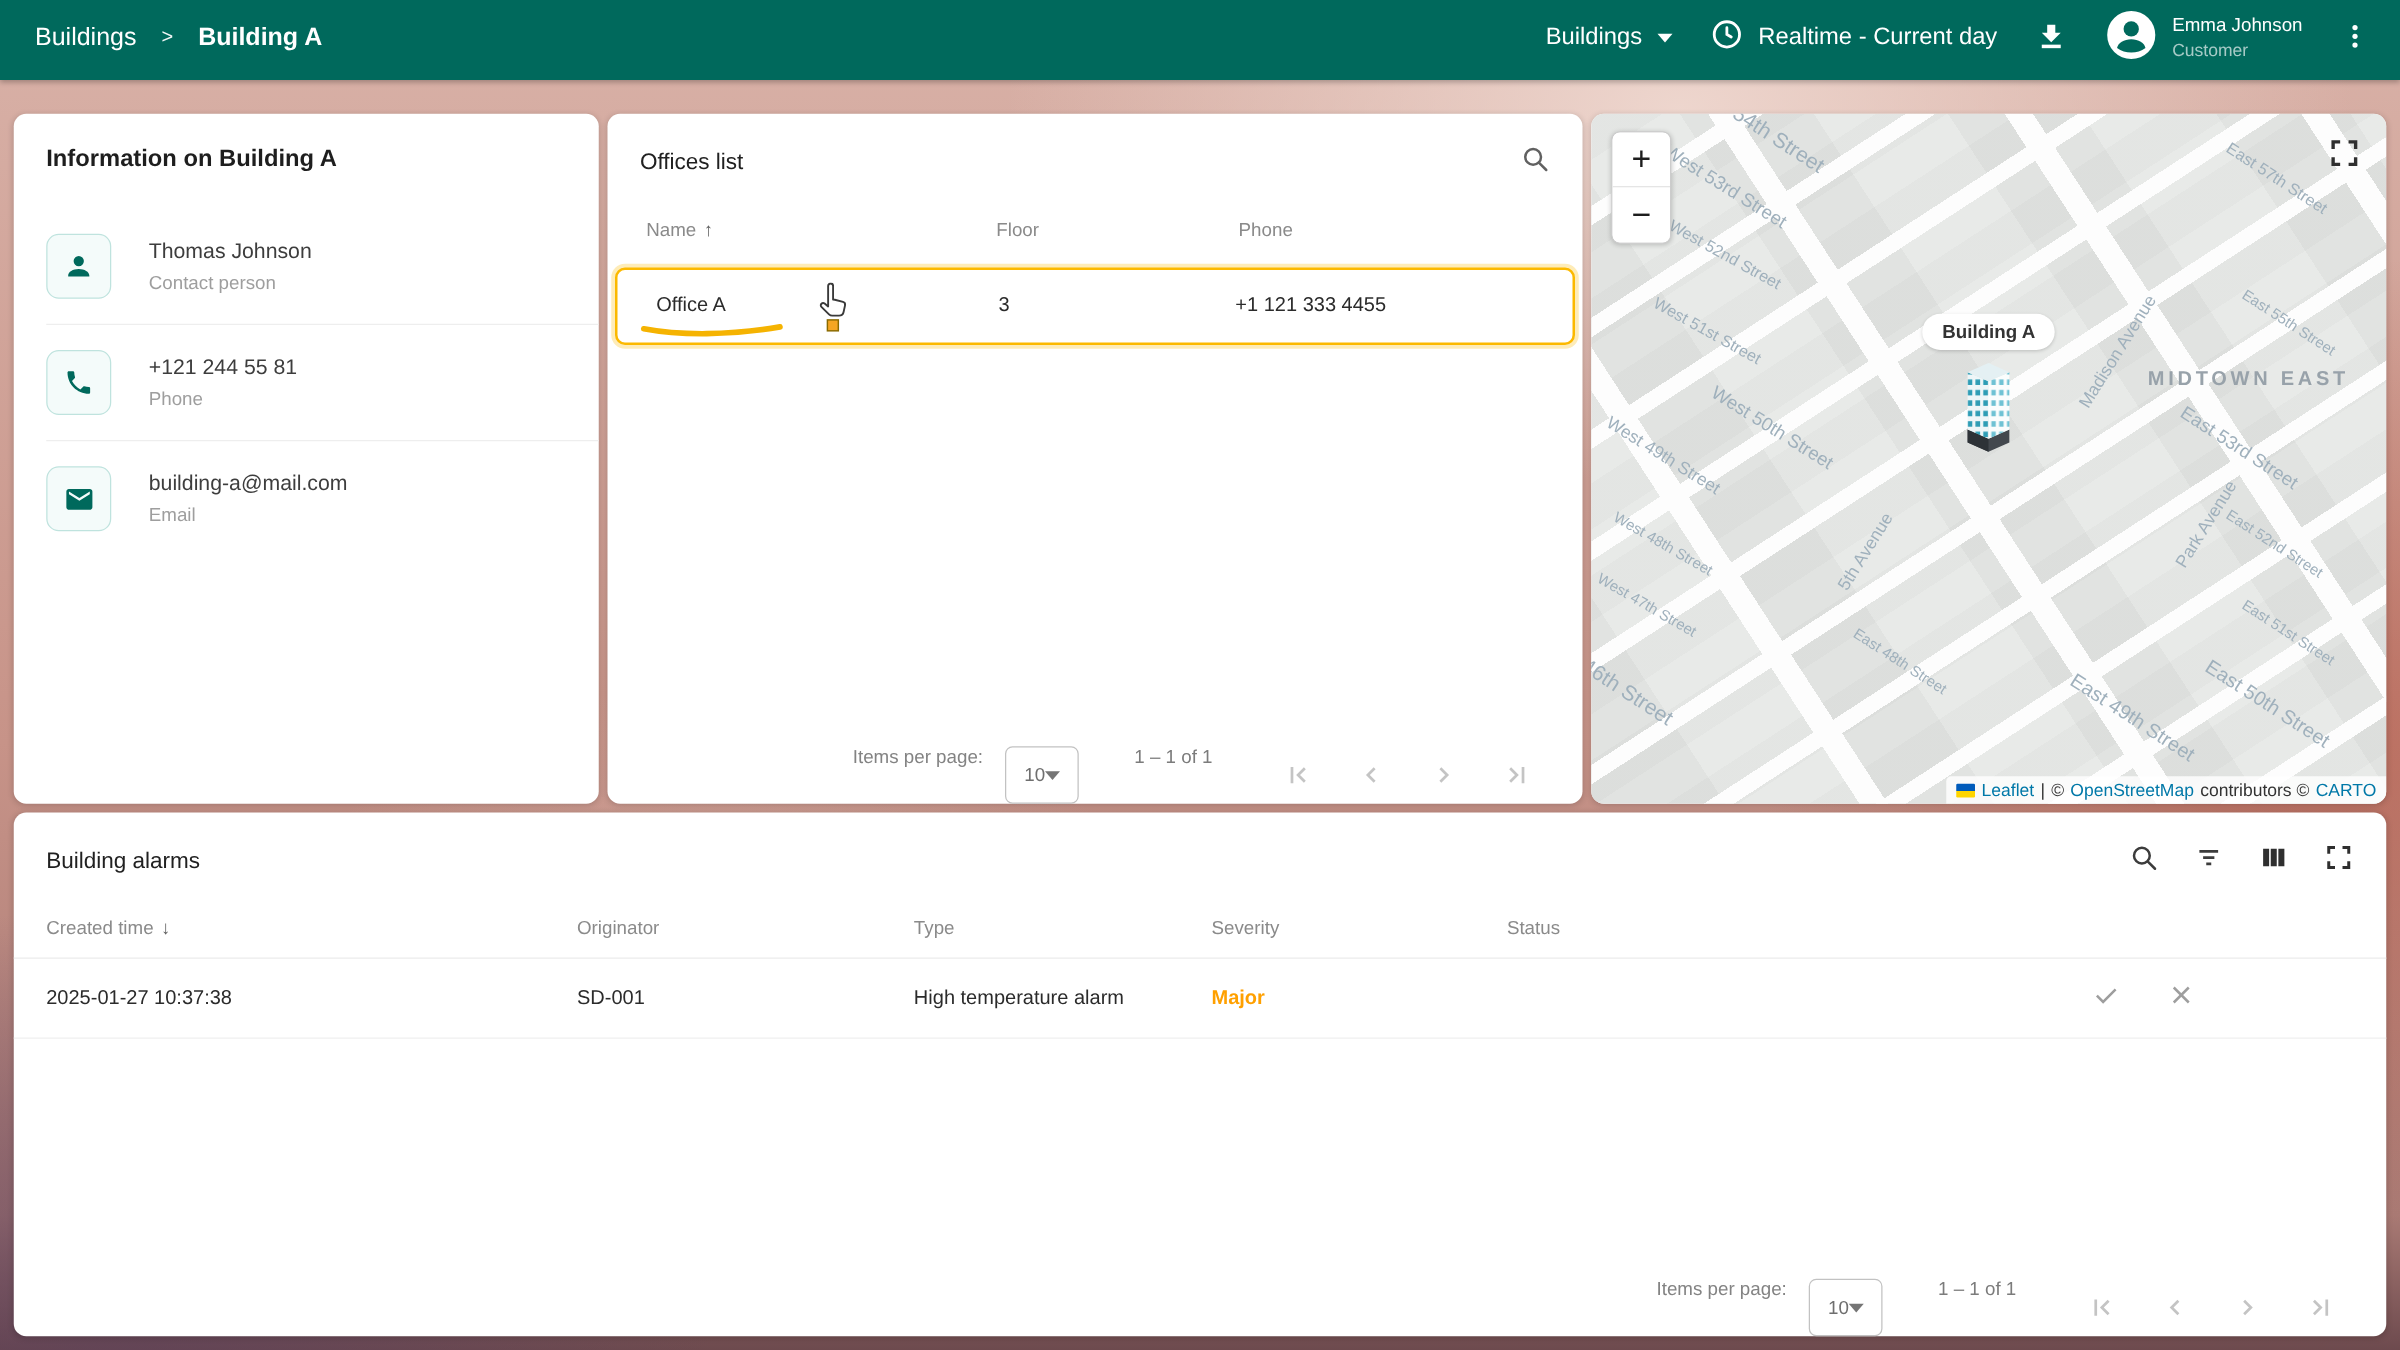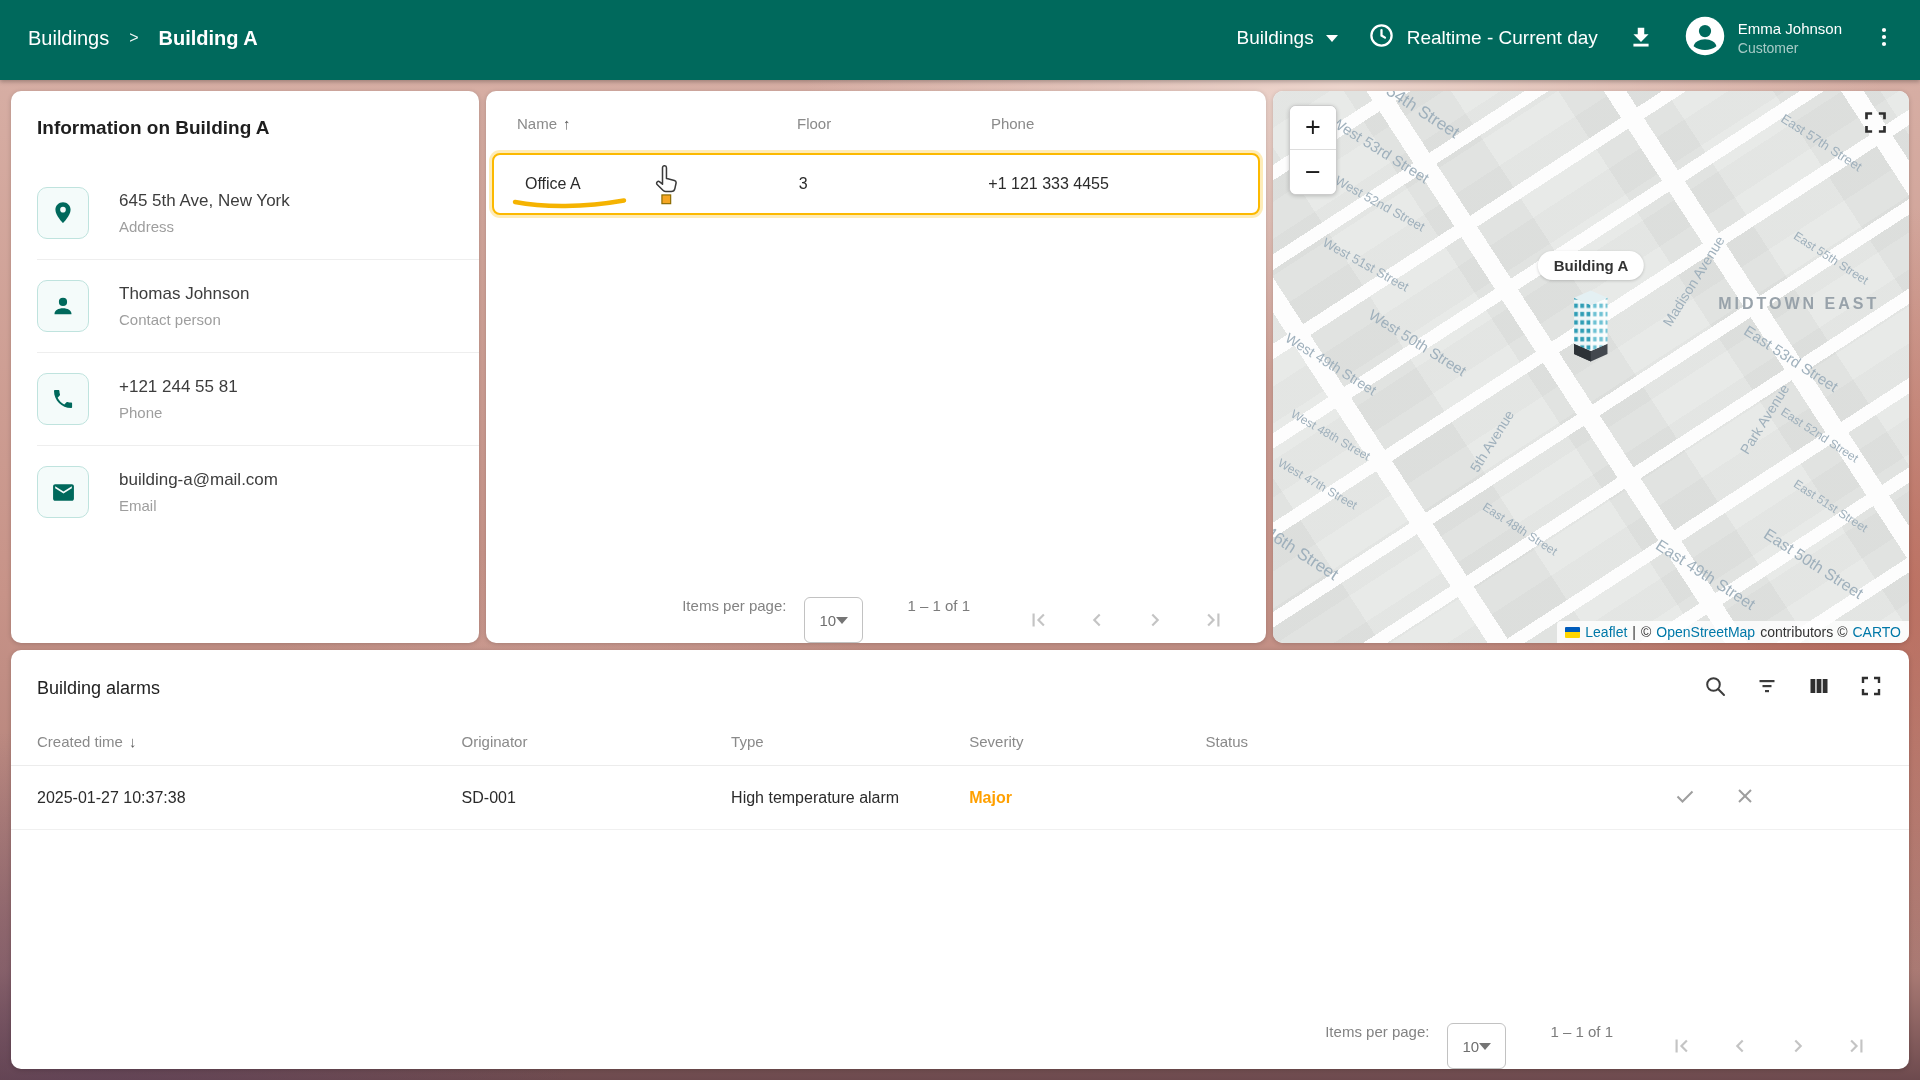--- a/index.html
+++ b/index.html
@@ -12,21 +12,21 @@
       radial-gradient(ellipse 900px 500px at 70% 8%, rgba(240,218,210,.9), rgba(240,218,210,0) 60%),
       radial-gradient(ellipse 700px 600px at 97% 55%, rgba(176,80,62,.55), rgba(176,80,62,0) 65%),
       radial-gradient(ellipse 800px 500px at 5% 95%, rgba(88,62,92,.6), rgba(88,62,92,0) 60%),
       radial-gradient(ellipse 500px 300px at 30% 70%, rgba(220,180,170,.5), rgba(220,180,170,0) 70%),
       linear-gradient(180deg,#d9b2a8 0%,#c79388 55%,#a97a74 90%,#6d4a4e 100%);
   }
   .app { position:absolute; inset:0; }
 
   
   .topbar {
-    height:80px; background:#00695c; color:#fff;
+    height:64px; background:#00695c; color:#fff;
     display:flex; align-items:center; justify-content:space-between;
     padding:0 24px 4px 28px; box-shadow:0 2px 4px rgba(0,0,0,.25);
   }
   .crumbs { display:flex; align-items:center; gap:20px; font-size:20px; }
   .crumb { cursor:pointer; }
   .crumb-sep { font-size:16px; opacity:.95; }
   .crumb.current { font-weight:bold; }
   .topbar-right { display:flex; align-items:center; gap:30px; }
   .entity-select { display:flex; align-items:center; gap:12px; font-size:19px; cursor:pointer; }
   .caret-down { width:0; height:0; border-left:6px solid transparent; border-right:6px solid transparent; border-top:7px solid #fff; }
@@ -193,31 +193,20 @@
   </header>
 
   <main class="content">
 
     <section class="card">
       <h2 class="info-title">Information on Building A</h2>
       <div class="info-items">
         <div class="info-item">
           <span class="icon-box">
             <svg width="26" height="26" viewBox="0 0 24 24">
-                <path d="M12 2c-3.9 0-7 3-7 6.9C5 14 12 21.3 12 21.3s7-7.3 7-12.4C19 5 15.9 2 12 2zm0 9.5a2.6 2.6 0 1 1 0-5.2 2.6 2.6 0 0 1 0 5.2z" fill="#00695c"></path>
-              </svg>
-          </span>
-          <div>
-            <div class="info-value">645 5th Ave, New York</div>
-            <div class="info-label">Address</div>
-          </div>
-        </div>
-        <div class="info-item">
-          <span class="icon-box">
-            <svg width="26" height="26" viewBox="0 0 24 24">
                 <path d="M12 12a3.8 3.8 0 1 0 0-7.6A3.8 3.8 0 0 0 12 12zm0 2c-4.3 0-7.8 2.1-7.8 4.8v.8h15.6v-.8c0-2.7-3.5-4.8-7.8-4.8z" fill="#00695c"></path>
               </svg>
           </span>
           <div>
             <div class="info-value">Thomas Johnson</div>
             <div class="info-label">Contact person</div>
           </div>
         </div>
         <div class="info-item">
           <span class="icon-box">
@@ -238,20 +227,29 @@
           </span>
           <div>
             <div class="info-value">building-a@mail.com</div>
             <div class="info-label">Email</div>
           </div>
         </div>
       </div>
     </section>
 
     <section class="card">
+      <div class="card-head">
+        <h2 class="card-title">Offices list</h2>
+        <span>
+          <svg width="24" height="24" viewBox="0 0 24 24" fill="none">
+              <circle cx="10.5" cy="10.5" r="6.3" stroke="#616161" stroke-width="2"></circle>
+              <path d="M15.3 15.3L21 21" stroke="#616161" stroke-width="2" stroke-linecap="round"></path>
+            </svg>
+        </span>
+      </div>
       <div class="ol-grid ol-header">
         <div class="th">
           <span>Name</span><span class="sort-arrow">↑</span>
         </div>
         <div class="th">Floor</div>
         <div class="th">Phone</div>
       </div>
       <div class="ol-grid office-row">
         <div class="td">Office A</div>
         <div class="td">3</div>

